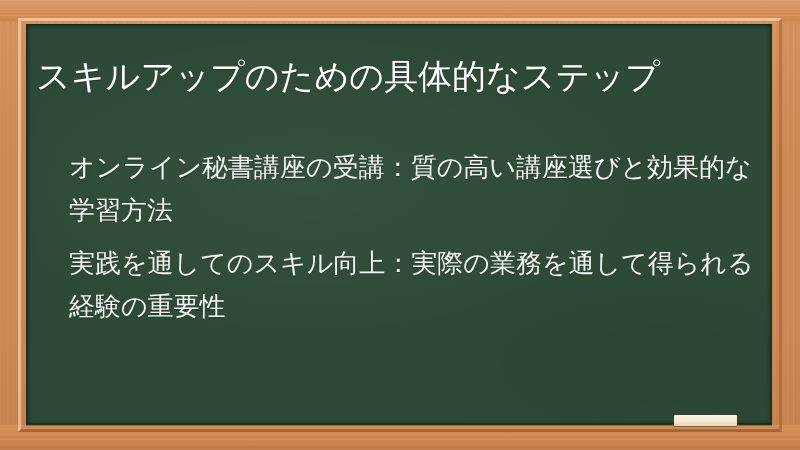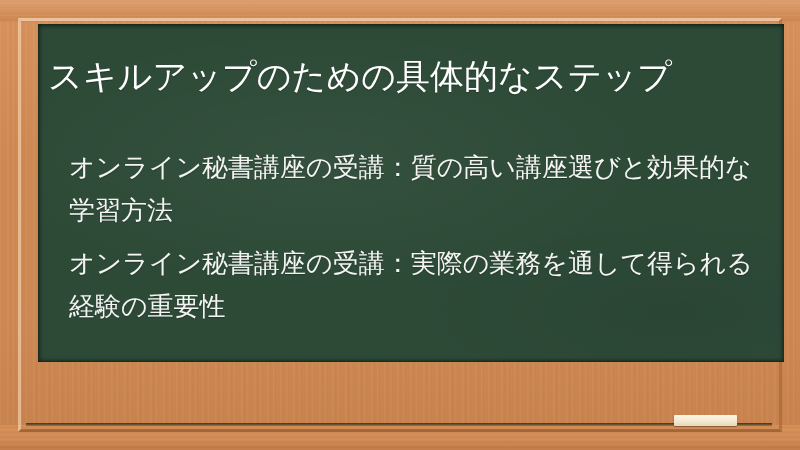--- a/index.html
+++ b/index.html
@@ -79,33 +79,32 @@
     border-bottom: 3px solid rgba(120,65,30,0.5);
     pointer-events: none;
   }
 
   
   .board {
     position: absolute;
     left: 26px;
     top: 24px;
     width: 746px;
-    height: 338px;
+    height: 401px;
     box-sizing: border-box;
     background-color: #2d4a37;
     background-image:
       radial-gradient(ellipse 70% 60% at 38% 40%, rgba(255,255,255,0.035) 0%, rgba(255,255,255,0.0) 65%),
       radial-gradient(ellipse 50% 40% at 85% 85%, rgba(0,0,0,0.07) 0%, rgba(0,0,0,0) 70%);
     box-shadow:
       inset 0 2px 4px rgba(0,0,0,0.35),
       inset 2px 0 4px rgba(0,0,0,0.28),
       inset -2px 0 4px rgba(0,0,0,0.18),
       inset 0 -2px 3px rgba(0,0,0,0.22);
     padding: 15px;
-    margin-left: 12px;
   }
 
   .board-inner {
     position: absolute;
     left: 0; top: 0;
     width: 746px;
     height: 401px;
   }
 
   .slide-title {
@@ -117,21 +116,21 @@
     font-size: 34px;
     line-height: 46px;
     letter-spacing: 0px;
     font-weight: 400;
     white-space: normal;
     text-shadow: 0 1px 1px rgba(0,0,0,0.25);
   }
 
   .bullet-list {
     position: absolute;
-    left: 0;
+    left: 12px;
     top: 122px;
     width: 746px;
     margin: 0;
     padding: 0;
     list-style: none;
   }
 
   .bullet-item {
     color: #f4f4f2;
     font-size: 26px;
@@ -174,21 +173,21 @@
   <div class="frame-bottom"></div>
   <div class="bevel"></div>
 
   <div class="board">
     <div class="board-inner">
 
       <h1 class="slide-title">スキルアップのための具体的なステップ</h1>
 
       <ul class="bullet-list">
         <li class="bullet-item">オンライン秘書講座の受講：質の高い講座選びと効果的な学習方法</li>
-        <li class="bullet-item">オンライン秘書講座の受講：実際の業務を通して得られる経験の重要性</li>
+        <li class="bullet-item">実践を通してのスキル向上：実際の業務を通して得られる経験の重要性</li>
       </ul>
 
     </div>
   </div>
 
   <div class="board-shadow-line"></div>
   <div class="chalk"></div>
 
 </div>
 

